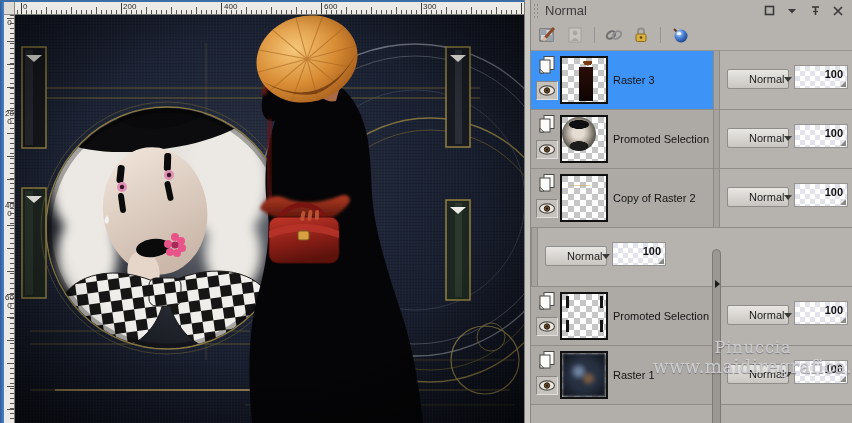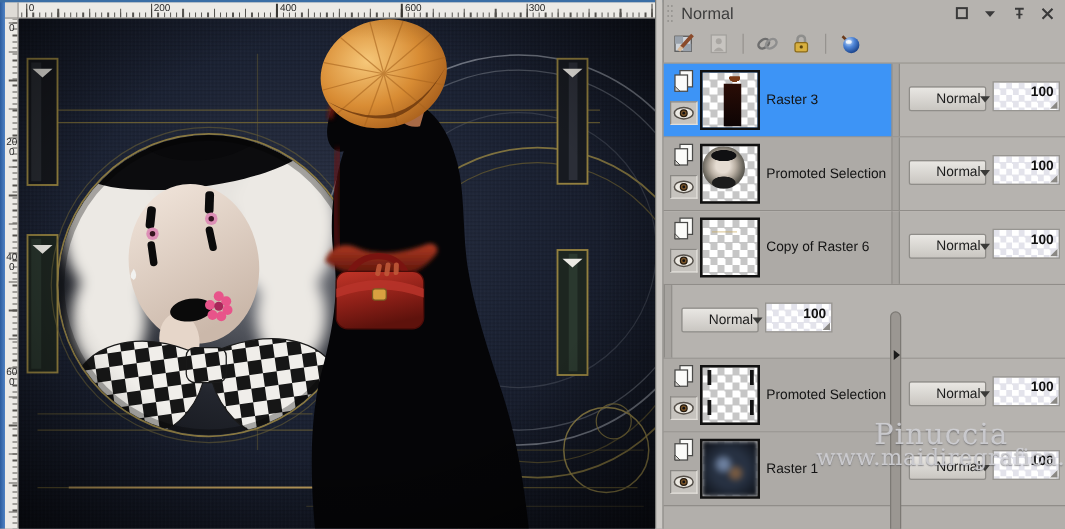--- a/index.html
+++ b/index.html
@@ -132,21 +132,21 @@
   .panel-scroll-thumb { position:absolute; left:181px; top:198px; width:9px; height:175px;
        background:#9b9792; border:1px solid #7c7974; border-radius:5px 5px 0 0; }
   .panel-scroll-arrow { position:absolute; left:184px; top:229px; width:0; height:0;
        border-top:4px solid transparent; border-bottom:4px solid transparent; border-left:5px solid #1a1a1a; }
 
   
   .watermark { position:absolute; left:122px; top:336px; width:200px; text-align:center;
        pointer-events:none; color:rgba(206,206,210,.92);
        text-shadow:0 1px 1px rgba(70,70,75,.55), 0 0 1px rgba(255,255,255,.4);
        font-family:"DejaVu Serif", serif; z-index:5; }
-  .watermark .wm1 { font-size:23px; line-height:24px; letter-spacing:1px; }
+  .watermark .wm1 { font-size:16px; line-height:24px; letter-spacing:1px; }
   .watermark .wm2 { font-size:18px; line-height:14px; letter-spacing:.5px; }
 </style>
 </head>
 <body>
 
 <div class="screen">
 
   <div class="edge-left"></div>
   <div class="edge-top"></div>
 
@@ -560,21 +560,21 @@
       <span class="eye-btn">
         <svg width="18" height="13">
           <ellipse cx="9" cy="6.5" rx="7.5" ry="4.6" fill="#ece9e2" stroke="#55504a" stroke-width="1.2"></ellipse>
           <circle cx="9" cy="6.5" r="2.7" fill="#7a5428" stroke="#241a0e"></circle>
           <circle cx="9" cy="6.5" r="1.1" fill="#141414"></circle>
         </svg>
       </span>
       <span class="thumb">
                 <span class="thumb-art thumb-faint"></span>
               </span>
-      <span class="layer-label">Copy of Raster 6</span>
+      <span class="layer-label">Copy of Raster 2</span>
     </div>
     <div class="row-divider"></div>
     <div class="row-right">
       <span class="blend-btn">
         <span class="blend-label">Normal</span>
         <span class="blend-arrow"></span>
       </span>
       <span class="opacity-box">
         <span class="opacity-value">100</span>
         <span class="opacity-grip"></span>

